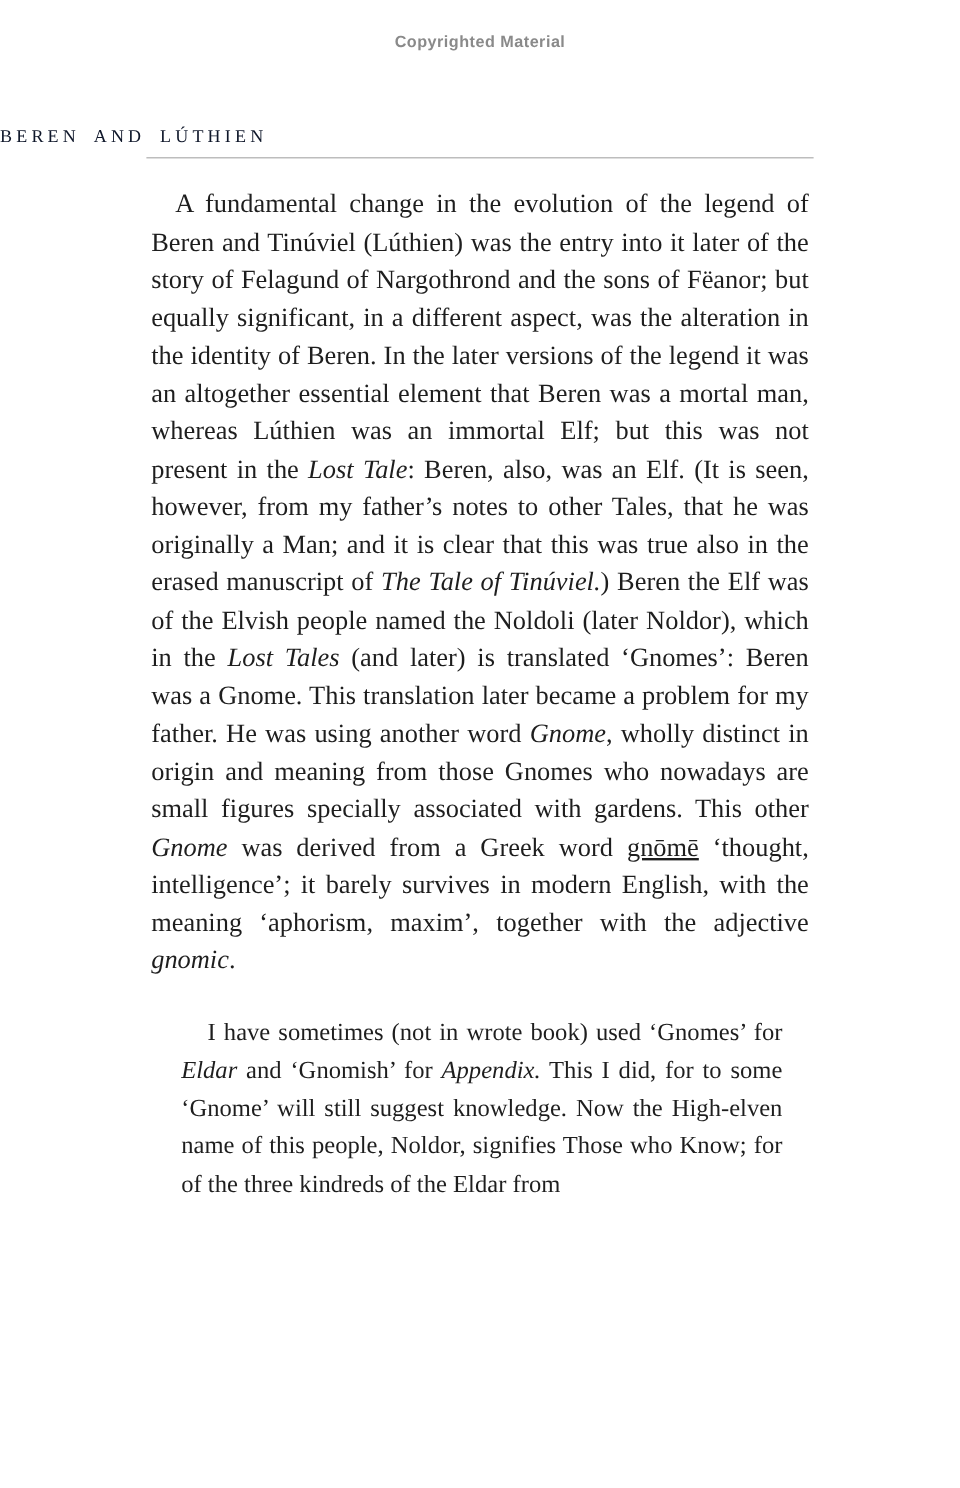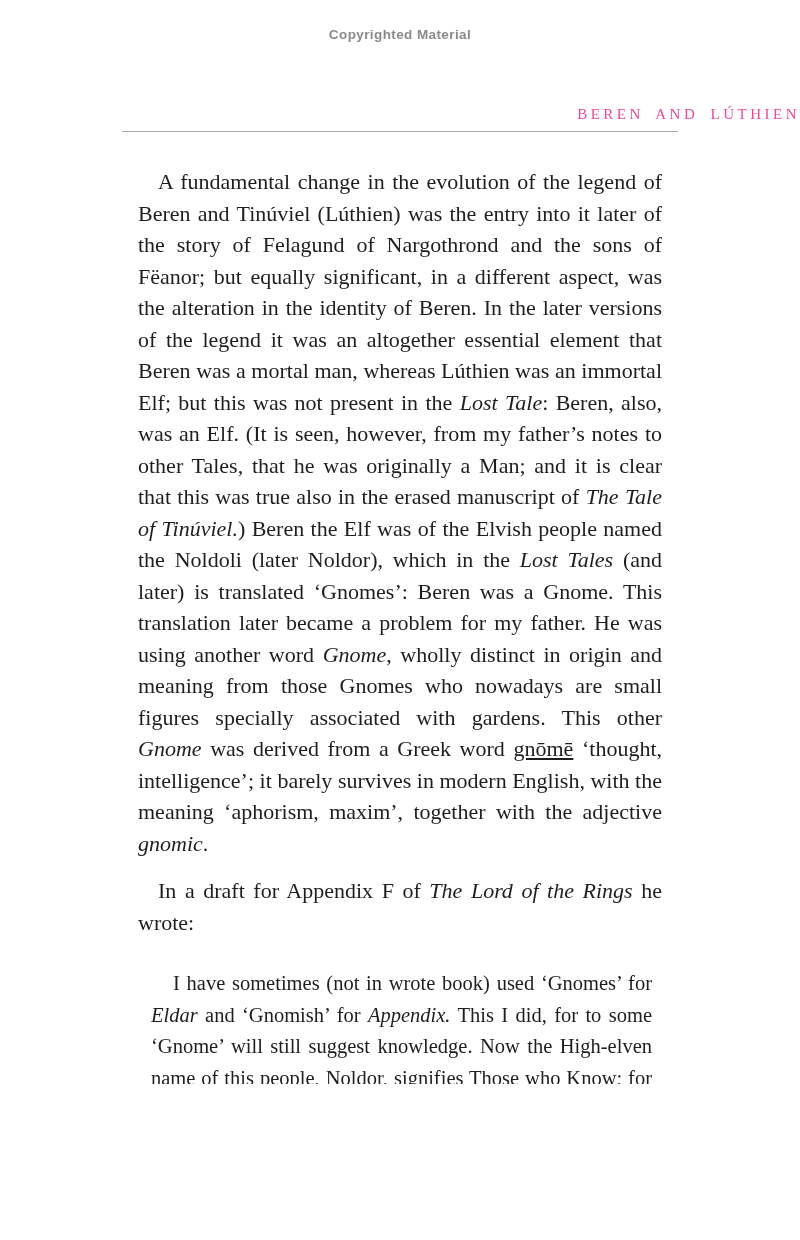--- a/index.html
+++ b/index.html
@@ -28,25 +28,25 @@
     color: #8a8a8a;
   }
   .watermark.top { top: 27px; }
   .watermark.bottom { top: 1197px; }
 
   .running-header {
     position: absolute;
     top: 106px;
     left: 0;
     width: 100%;
-    text-align: right;
+    text-align: left;
     font-size: 15px;
     letter-spacing: 3.5px;
     word-spacing: 5px;
-    color: #ec4899;
+    color: #0f172a;
   }
   .header-rule {
     position: absolute;
     top: 131px;
     left: 122px;
     width: 556px;
     height: 0;
     border: none;
     border-top: 1px solid #adadad;
     margin: 0;
@@ -55,21 +55,21 @@
   .text-block {
     position: absolute;
     top: 150px;
     left: 122px;
     width: 556px;
     font-size: 22px;
     line-height: 31.5px;
     text-align: justify;
   }
   .text-block p {
-    margin: 16px;
+    margin: 4px;
     padding: 0;
     text-indent: 20px;
   }
   .quote {
     display: block;
     margin: 30px 26px 0 29px;
     font-size: 20.5px;
     line-height: 31.5px;
     text-indent: 22px;
     text-align: justify;
@@ -94,21 +94,20 @@
 <div class="page">
 
   <div class="watermark top">Copyrighted Material</div>
 
   <div class="running-header">BEREN AND LÚTHIEN</div>
 
   <hr class="header-rule">
 
   <div class="text-block">
     <p><span>A fundamental change in the evolution of the legend of Beren and Tinúviel (Lúthien) was the entry into it later of the story of Felagund of Nargothrond and the sons of Fëanor; but equally significant, in a different aspect, was the alteration in the identity of Beren. In the later versions of the legend it was an altogether essential element that Beren was a mortal man, whereas Lúthien was an immortal Elf; but this was not present in the </span><span class="it">Lost Tale</span><span>: Beren, also, was an Elf. (It is seen, however, from my father’s notes to other Tales, that he was originally a Man; and it is clear that this was true also in the erased manuscript of </span><span class="it">The Tale of Tinúviel.</span><span>) Beren the Elf was of the Elvish people named the Noldoli (later Noldor), which in the </span><span class="it">Lost Tales</span><span> (and later) is translated ‘Gnomes’: Beren was a Gnome. This translation later became a problem for my father. He was using another word </span><span class="it">Gnome</span><span>, wholly distinct in origin and meaning from those Gnomes who nowadays are small figures specially associated with gardens. This other </span><span class="it">Gnome</span><span> was derived from a Greek word </span><span class="ul">gnōmē</span><span> ‘thought, intelligence’; it barely survives in modern English, with the meaning ‘aphorism, maxim’, together with the adjective </span><span class="it">gnomic</span><span>.</span></p>
-    <p><span>In a draft for Appendix F of </span><span class="it">The Lord of the Rings</span><span> he wrote:</span></p>
     <blockquote class="quote"><span>I have sometimes (not in wrote book) used ‘Gnomes’ for </span><span class="it">Eldar</span><span> and ‘Gnomish’ for </span><span class="it">Appendix.</span><span> This I did, for to some ‘Gnome’ will still suggest knowledge. Now the High-elven name of this people, Noldor, signifies Those who Know; for of the three kindreds of the Eldar from</span></blockquote>
   </div>
 
   <div class="page-number">32</div>
 
   <div class="watermark bottom">Copyrighted Material</div>
 
 </div>
 
 </body></html>

